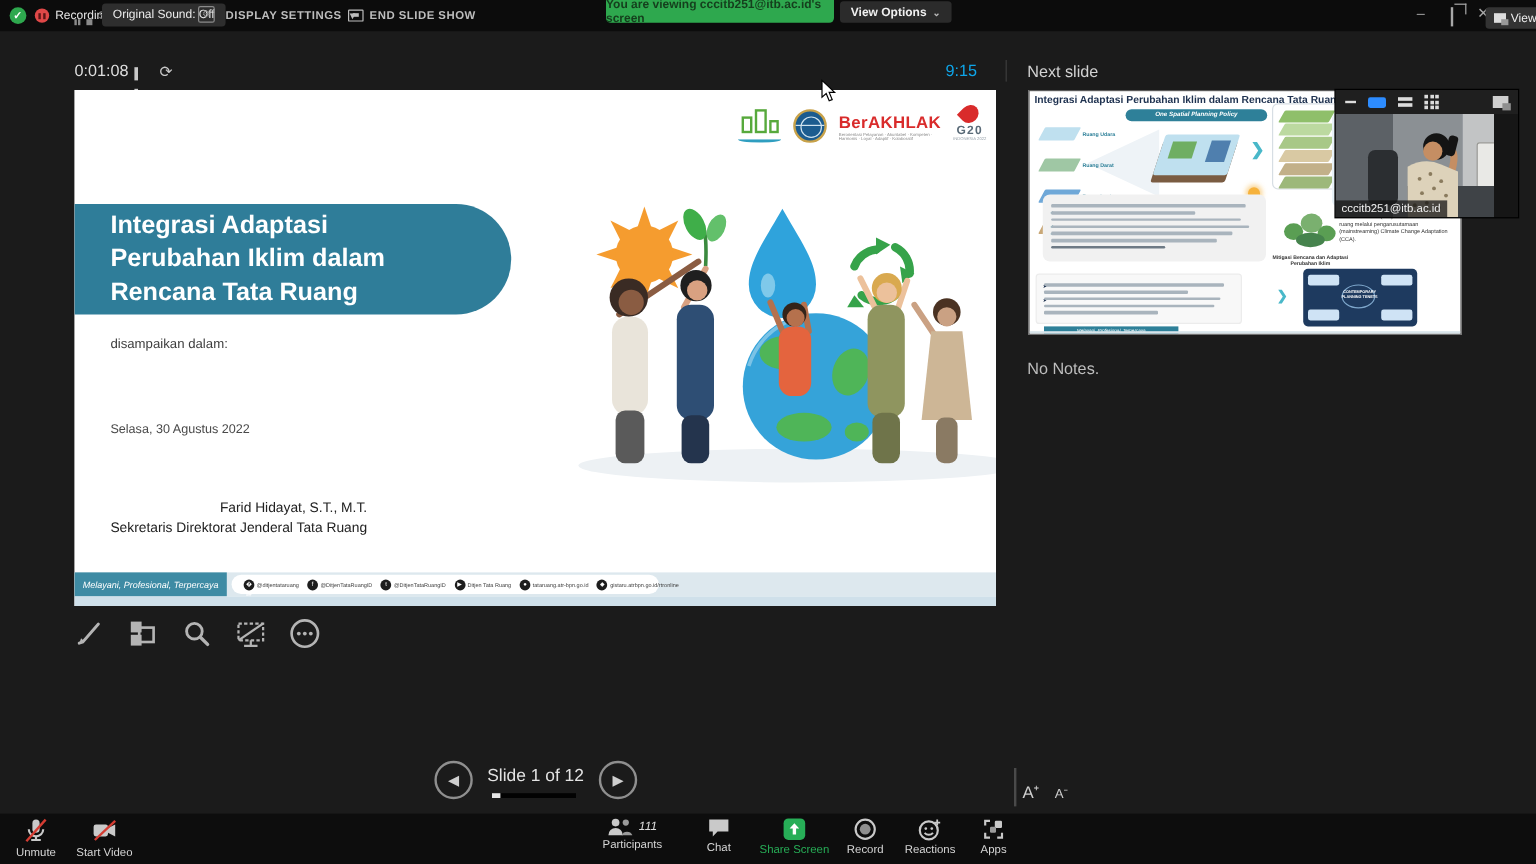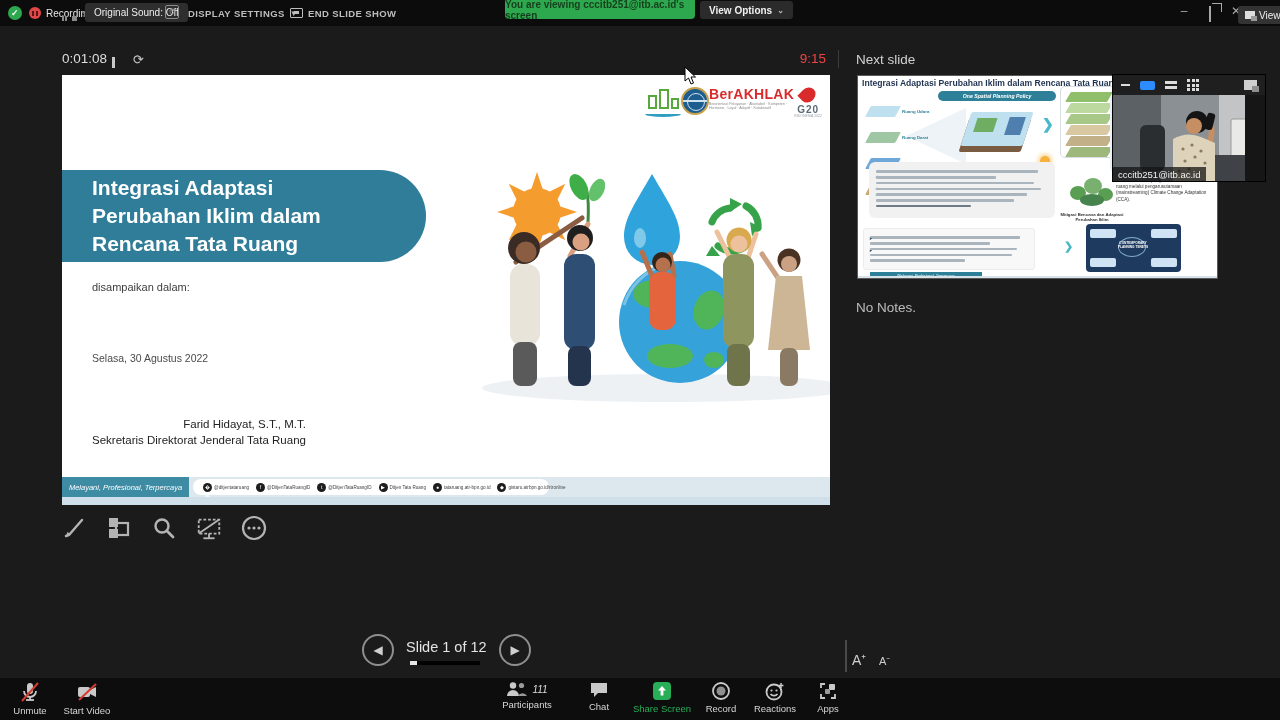--- a/index.html
+++ b/index.html
@@ -30,26 +30,26 @@
   .restore:before{content:"";position:absolute;left:2px;top:-4px;width:9px;height:8px;border:1.2px solid #a8a8a8;border-bottom:none;border-left:none;}
   .viewbtn{position:absolute;left:1238px;top:6px;height:18px;background:#333;border-radius:3px;color:#eee;font-size:10px;display:flex;align-items:center;gap:4px;padding:0 7px;}
   .viewbtn .grid{width:10px;height:8px;background:linear-gradient(#ddd,#ddd);position:relative;}
   .viewbtn .grid:after{content:"";position:absolute;right:-2px;bottom:-2px;width:6px;height:5px;background:#999;}
 
   
   .timer{left:62px;top:51px;font-size:13.5px;color:#dedede;}
   .pause-ic{left:112px;top:54px;width:9px;height:11px;}
   .pause-ic i{display:inline-block;width:2.5px;height:11px;background:#c9c9c9;margin-right:2.5px;}
   .reload-ic{left:133px;top:52px;color:#c9c9c9;font-size:13px;}
-  .clock{left:788px;top:51px;width:38px;text-align:right;font-size:13.5px;color:#ef4444;}
+  .clock{left:788px;top:51px;width:38px;text-align:left;font-size:13.5px;color:#0ea5e9;}
   .hdr-div{left:838px;top:50px;width:1px;height:18px;background:#3c3c3c;}
 
   
   .slide{left:62px;top:75px;width:768px;height:430px;background:#fff;overflow:hidden;}
-  .logos{position:absolute;right:8px;top:12px;display:flex;align-items:flex-start;gap:0;}
+  .logos{position:absolute;right:8px;top:12px;display:flex;align-items:flex-end;gap:10px;}
   .logo-city{width:36px;height:30px;position:relative;}
   .logo-city .b1{position:absolute;left:3px;bottom:8px;width:9px;height:14px;border:2px solid #57a93c;}
   .logo-city .b2{position:absolute;left:14px;bottom:8px;width:10px;height:20px;border:2px solid #57a93c;}
   .logo-city .b3{position:absolute;right:2px;bottom:8px;width:8px;height:11px;border:2px solid #57a93c;}
   .logo-city .wave{position:absolute;left:0;bottom:0;width:36px;height:6px;border-bottom:3px solid #2f9ec0;border-radius:50%;}
   .logo-globe{width:28px;height:28px;border-radius:50%;background:#1c5c8f;position:relative;overflow:hidden;border:2px solid #c8a24a;}
   .logo-globe:before{content:"";position:absolute;left:4px;top:4px;width:16px;height:16px;border:1.5px solid #cfe3ef;border-radius:50%;}
   .logo-globe:after{content:"";position:absolute;left:-2px;top:11px;width:30px;height:1.5px;background:#cfe3ef;}
   .berakhlak{line-height:1;}
   .berakhlak .big{font-size:14px;font-weight:800;color:#d92b2b;letter-spacing:.3px;}

